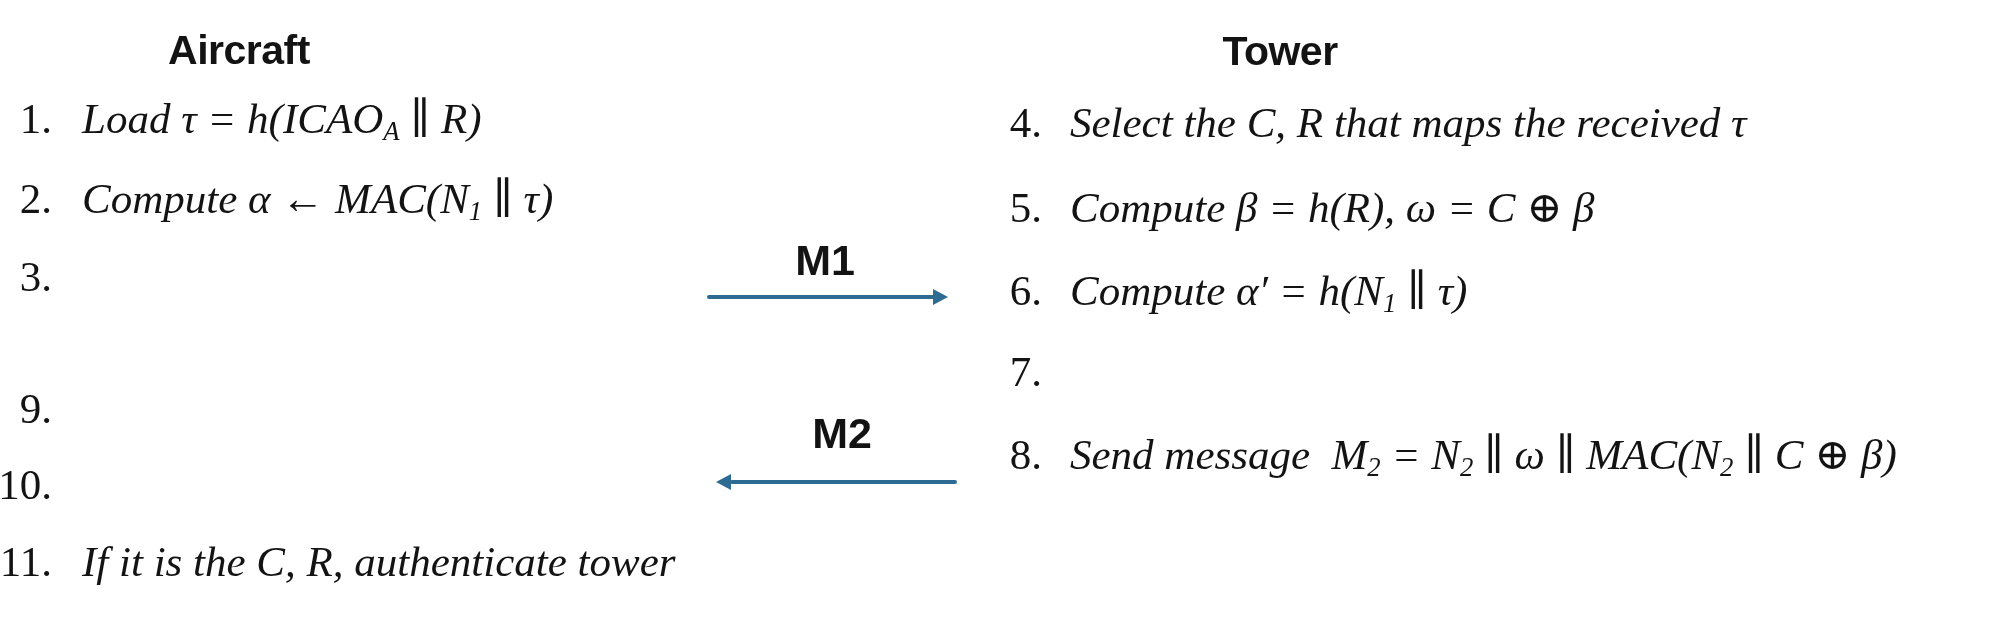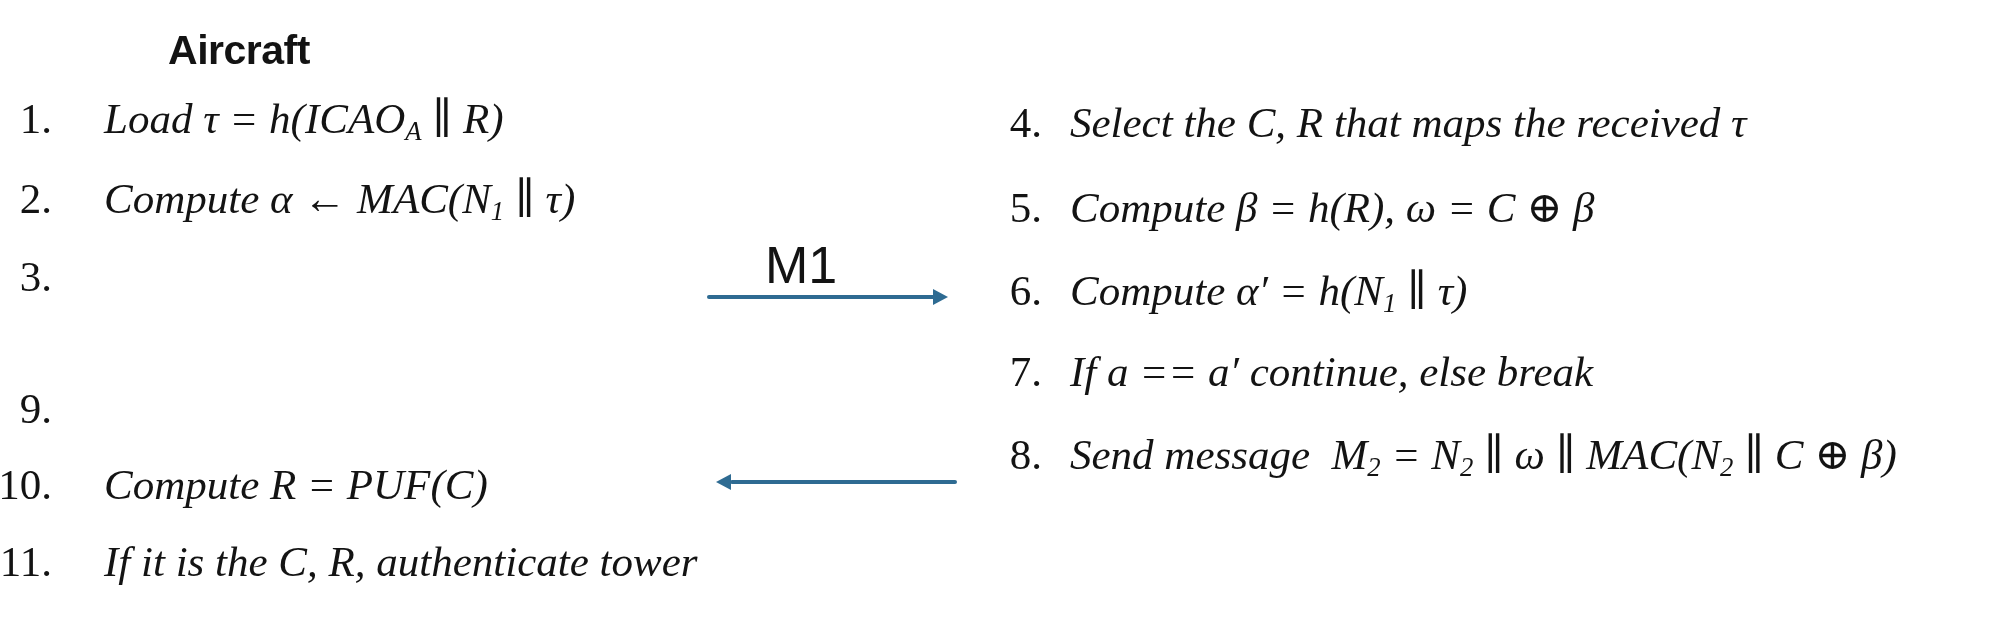--- a/index.html
+++ b/index.html
@@ -42,34 +42,35 @@
   }
   .step-num {
     display: inline-block;
     text-align: right;
     font-style: normal;
   }
   .left-col .step-num  { width: 62px; margin-left: -10px; }
   .right-col .step-num { width: 70px; }
   .step-text {
     font-style: italic;
-    margin-left: 52px;
+    margin-left: 30px;
   }
   .right-col .step-text { margin-left: 28px; }
   .step-text sub {
     font-size: 0.62em;
     line-height: 0;
     vertical-align: -0.25em;
   }
   .msg-label {
     position: absolute;
     width: 120px;
+    text-align: center;
     font-family: "Liberation Sans", sans-serif;
-    font-weight: 400;
-    font-size: 52px;
+    font-weight: 700;
+    font-size: 43px;
     line-height: 1;
     color: var(--text-color);
     white-space: pre;
   }
   .arrow-line {
     position: absolute;
     height: 4px;
     border-radius: 2px;
     background: var(--arrow-color);
   }
@@ -96,65 +97,65 @@
   .r-step-2 { top: 265px; left: 972px; }
   .r-step-3 { top: 346px; left: 972px; }
   .r-step-4 { top: 429px; left: 972px; }
 </style>
 </head>
 <body>
 
 <div class="canvas">
 
   <div class="col-header" style="left:129px; top:26px;">Aircraft</div>
+  <div class="col-header" style="left:1170px; top:27px;">Tower</div>
 
   <div class="step left-col l-step-0">
     <span class="step-num">1.</span>
     <span class="step-text">Load τ = h(ICAO<sub>A</sub> ∥ R)</span>
   </div>
   <div class="step left-col l-step-1">
     <span class="step-num">2.</span>
     <span class="step-text">Compute α ← MAC(N<sub>1</sub> ∥ τ)</span>
   </div>
   <div class="step left-col l-step-2">
     <span class="step-num">3.</span>
   </div>
   <div class="step left-col l-step-3">
     <span class="step-num">9.</span>
   </div>
   <div class="step left-col l-step-4">
     <span class="step-num">10.</span>
-    <span class="step-text">Compute R = PUF(C)</span>
   </div>
   <div class="step left-col l-step-5">
     <span class="step-num">11.</span>
     <span class="step-text">If it is the C, R, authenticate tower</span>
   </div>
 
   <div class="step right-col r-step-0">
     <span class="step-num">4.</span>
     <span class="step-text">Select the C, R that maps the received τ</span>
   </div>
   <div class="step right-col r-step-1">
     <span class="step-num">5.</span>
     <span class="step-text">Compute β = h(R), ω = C ⊕ β</span>
   </div>
   <div class="step right-col r-step-2">
     <span class="step-num">6.</span>
     <span class="step-text">Compute α′ = h(N<sub>1</sub> ∥ τ)</span>
   </div>
   <div class="step right-col r-step-3">
     <span class="step-num">7.</span>
-    <span class="step-text">If a == a′ continue, else break</span>
   </div>
   <div class="step right-col r-step-4">
     <span class="step-num">8.</span>
     <span class="step-text">Send message  M<sub>2</sub> = N<sub>2</sub> ∥ ω ∥ MAC(N<sub>2</sub> ∥ C ⊕ β)</span>
   </div>
 
   <div class="msg-label" style="left:765px; top:239px;">M1</div>
   <div class="arrow-line" style="left:707px; top:295px; width:229px;"></div>
   <div class="arrow-head point-right" style="left:933px; top:289px;"></div>
 
+  <div class="msg-label" style="left:782px; top:412px;">M2</div>
   <div class="arrow-line" style="left:730px; top:480px; width:227px;"></div>
   <div class="arrow-head point-left" style="left:716px; top:474px;"></div>
 
 </div>
 
 </body></html>

